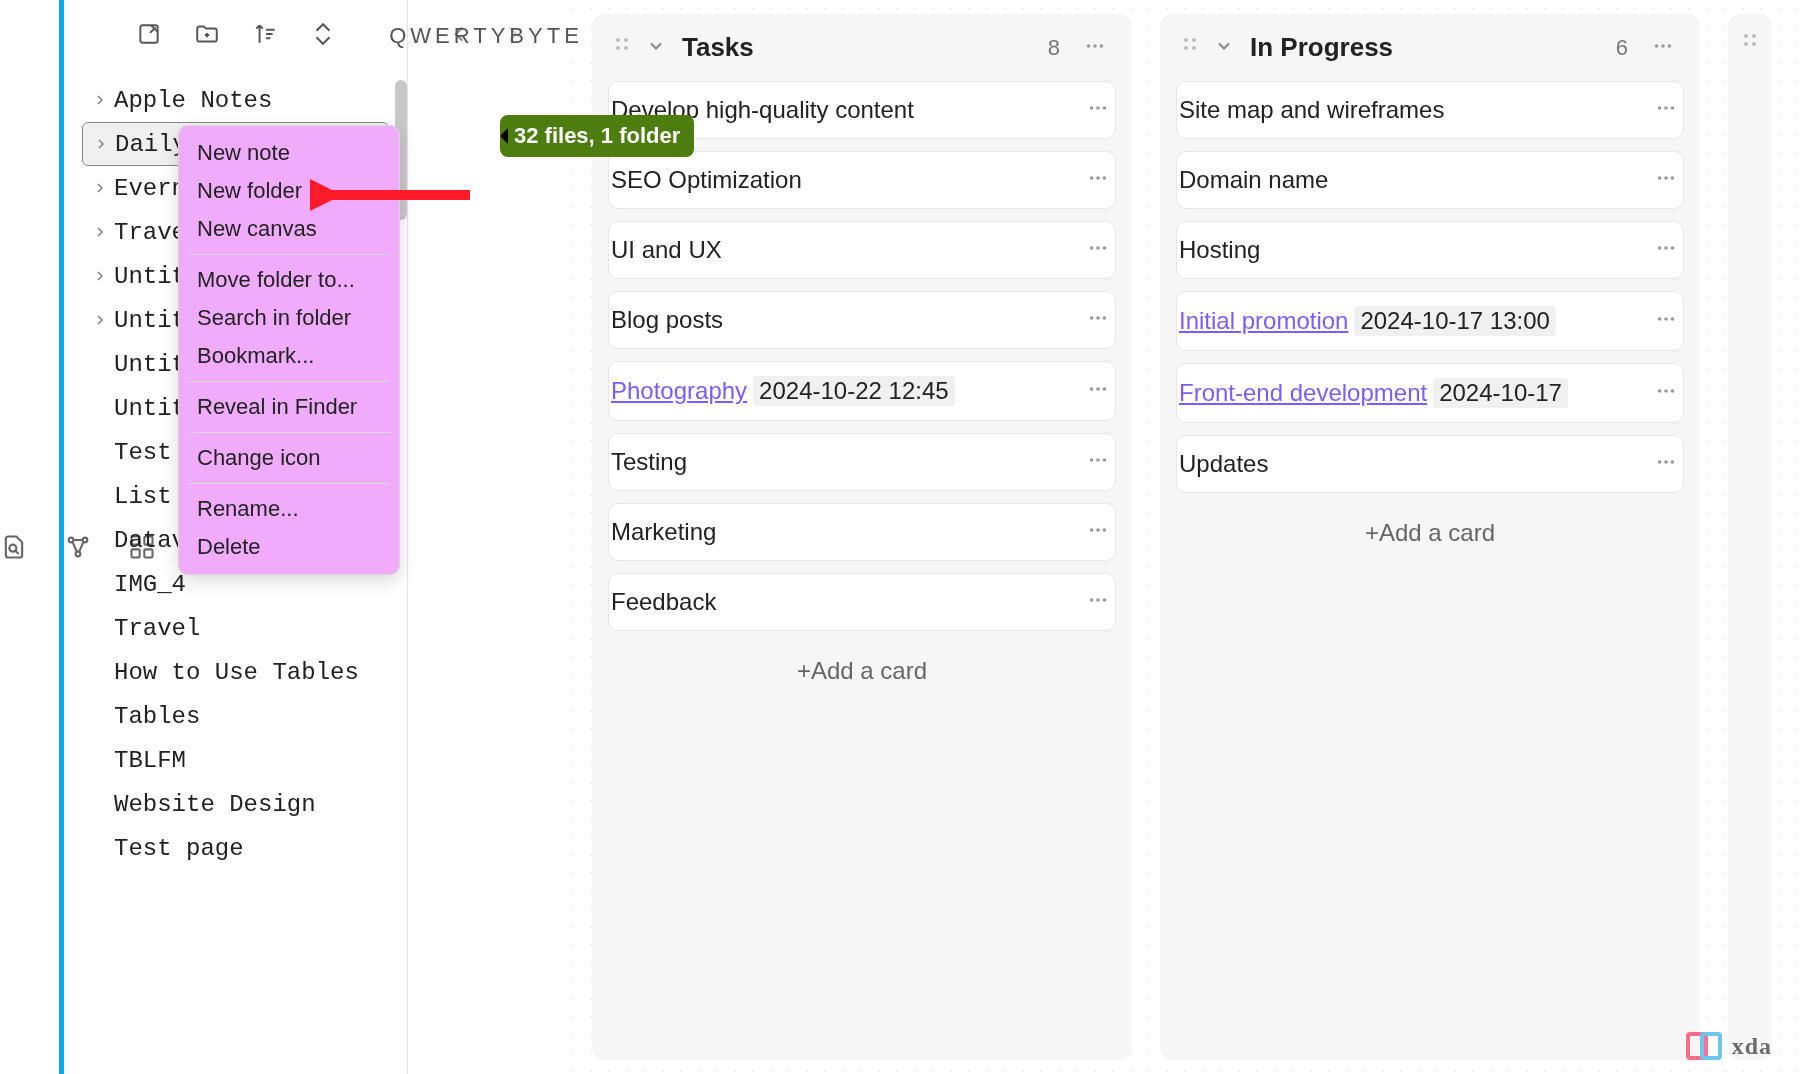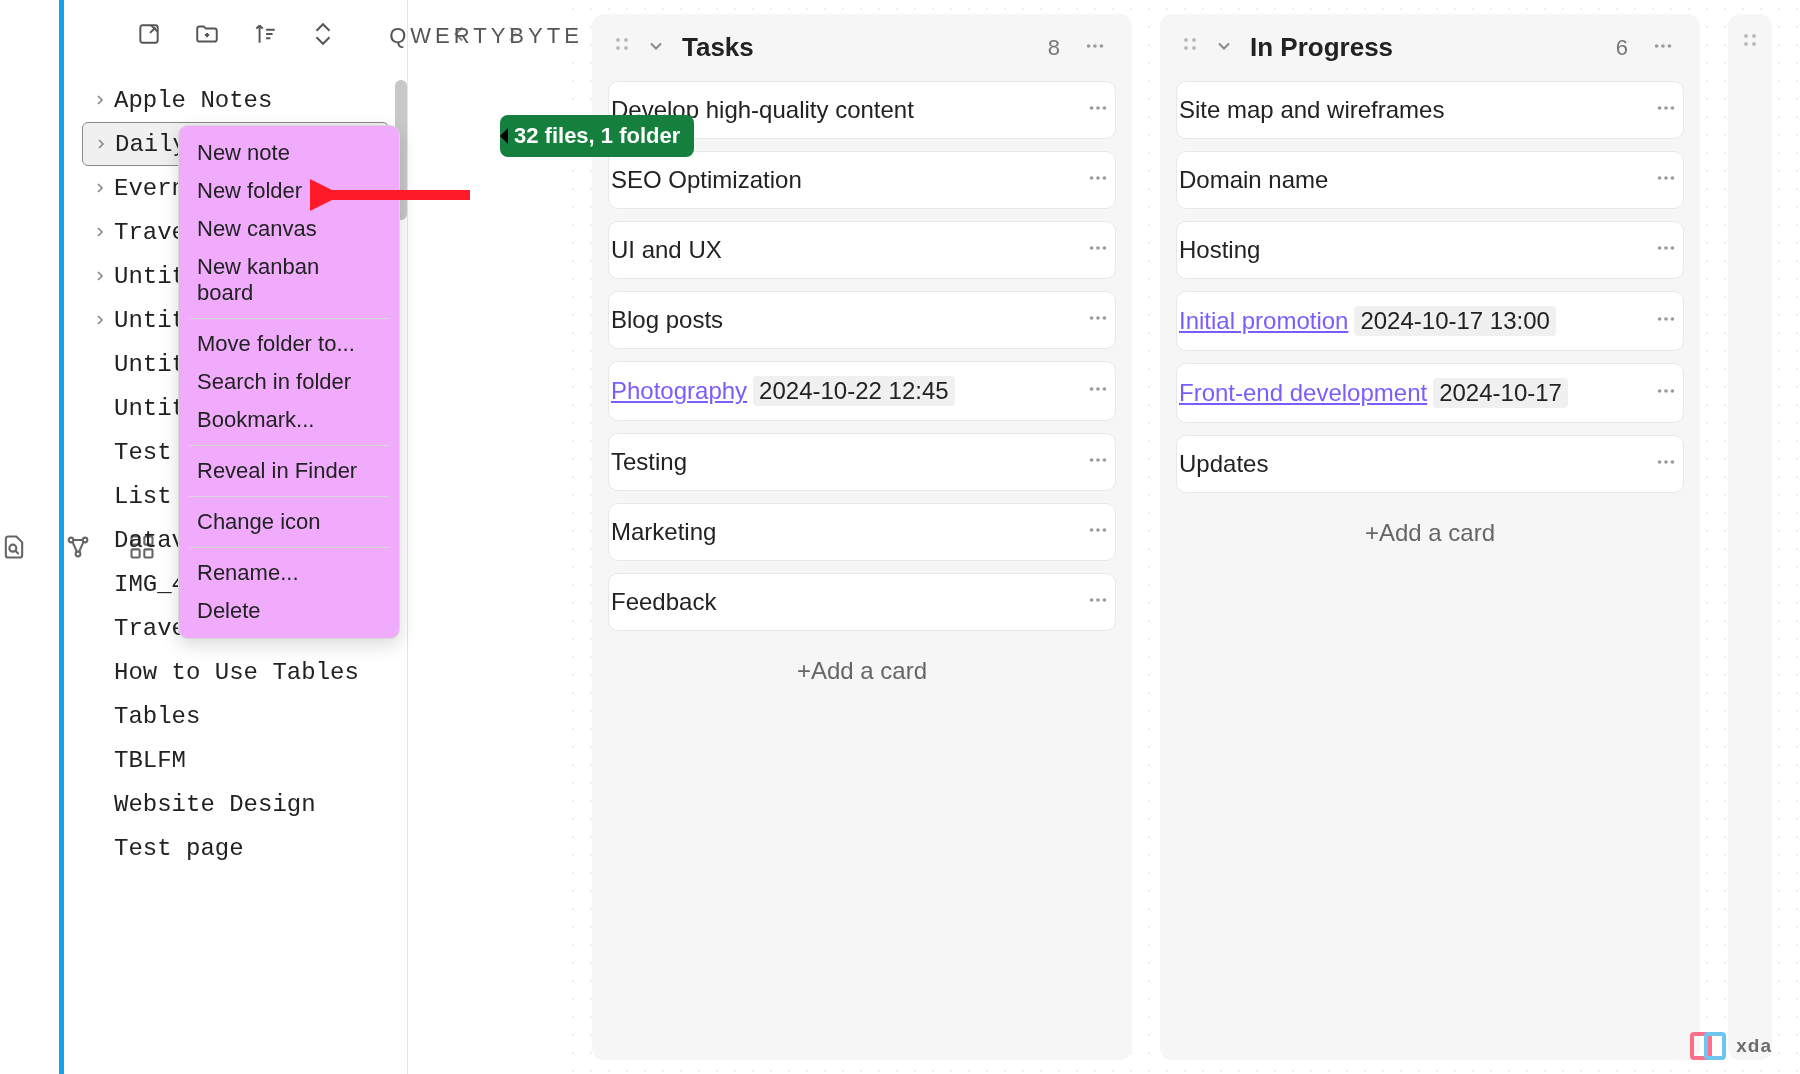--- a/index.html
+++ b/index.html
@@ -33,27 +33,27 @@
 .card { background: #fff; border: 1px solid #e8e8e8; border-radius: 10px; padding: 14px 2px; margin-bottom: 12px; display: flex; align-items: center; gap: 10px; position: relative; }
 .card-text { font-size: 24px; flex: 1; }
 .card-link { color: #7b5cff; text-decoration: underline; font-size: 24px; }
 .card-date { font-size: 24px; background: #f0f0f0; padding: 1px 6px; border-radius: 4px; }
 .card-body { display: flex; flex-wrap: wrap; gap: 6px; align-items: center; flex: 1; }
 .card .dots { color: #999; width: 26px; }
 .add-card { text-align: center; font-size: 24px; color: #666; padding: 14px 0 6px; cursor: pointer; }
 .context-menu { position: absolute; left: 178px; top: 125px; width: 222px; background: #f0abfc; border: 1px solid #d8d8d8; border-radius: 10px; box-shadow: 0 6px 18px rgba(0,0,0,.15); padding: 8px 0; z-index: 50; }
 .context-menu .mi { padding: 6px 18px; font-size: 22px; color: #222; cursor: pointer; }
 .context-menu .sep { height: 1px; background: #d8d8d8; margin: 6px 10px; }
-.tooltip { position: absolute; left: 500px; top: 115px; background: #15803d; color: #fff; font-size: 22px; font-weight: 600; padding: 8px 14px; border-radius: 8px; z-index: 40; }
+.tooltip { position: absolute; left: 500px; top: 115px; background: #4d7c0f; color: #fff; font-size: 22px; font-weight: 600; padding: 8px 14px; border-radius: 8px; z-index: 40; }
 .tooltip::before { content:""; position:absolute; left:-8px; top:50%; transform:translateY(-50%); border:8px solid transparent; border-right-color:#000; }
 .arrow-annot { position: absolute; left: 310px; top: 170px; z-index: 60; }
 .watermark { position: absolute; right: 28px; bottom: 14px; display: flex; align-items: center; gap: 4px; opacity: .85; z-index: 70; }
 .watermark .sq1 { width: 22px; height: 28px; border: 4px solid #ff5577; border-radius: 4px; }
 .watermark .sq2 { width: 22px; height: 28px; border: 4px solid #55bbee; border-radius: 4px; margin-left: -12px; }
-.watermark span { font-size: 19px; font-weight: 700; color: #555; letter-spacing: 1px; margin-left: 6px; }
+.watermark span { font-size: 24px; font-weight: 700; color: #555; letter-spacing: 1px; margin-left: 6px; font-family: Liberation Serif, serif; }
 svg.dots-svg { width: 22px; height: 22px; }
 </style>
 </head>
 <body>
 
 <div class="app">
   <div class="iconbar">
     <span><svg viewBox="0 0 24 24">
           <path d="M14 3H7a2 2 0 0 0-2 2v14a2 2 0 0 0 2 2h10a2 2 0 0 0 2-2V8z"></path>
           <circle cx="11" cy="13" r="3"></circle>
@@ -445,21 +445,20 @@
       </div>
   </div>
 </div>
 
 <div class="tooltip">32 files, 1 folder</div>
 
 <div class="context-menu" id="ctx">
     <div class="mi">New note</div>
     <div class="mi">New folder</div>
     <div class="mi">New canvas</div>
-    <div class="mi">New kanban board</div>
     <div class="sep"></div>
     <div class="mi">Move folder to...</div>
     <div class="mi">Search in folder</div>
     <div class="mi">Bookmark...</div>
     <div class="sep"></div>
     <div class="mi">Reveal in Finder</div>
     <div class="sep"></div>
     <div class="mi">Change icon</div>
     <div class="sep"></div>
     <div class="mi">Rename...</div>

